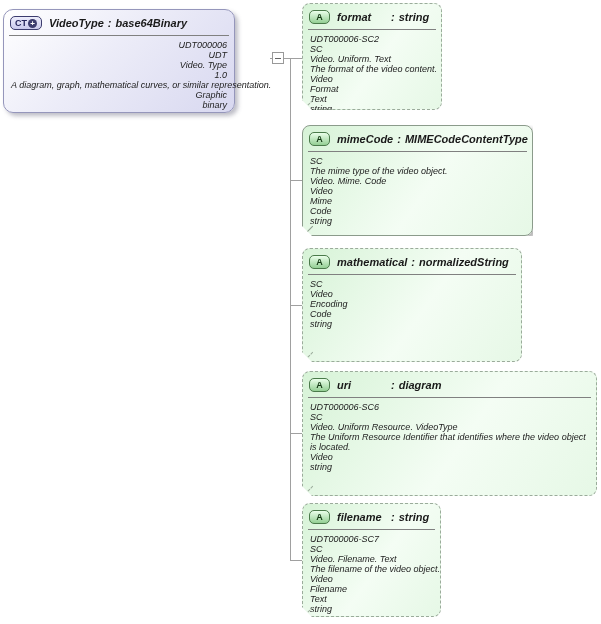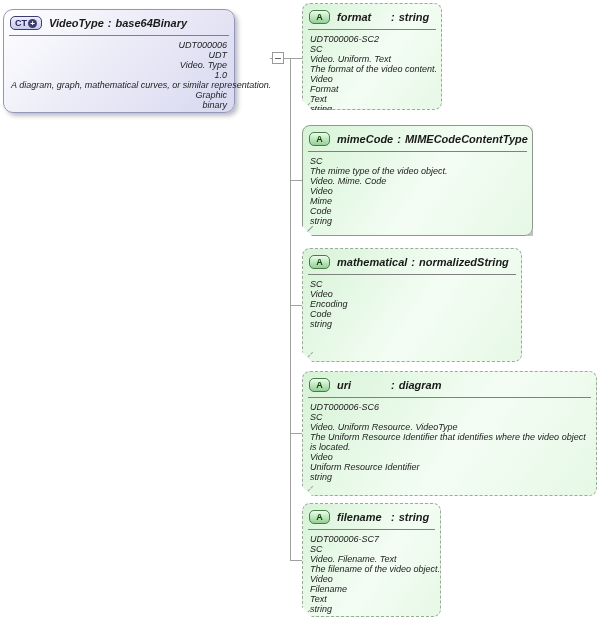--- a/index.html
+++ b/index.html
@@ -204,21 +204,20 @@
         <span>diagram</span>
       </span>
     </div>
     <div class="sep"></div>
     <div class="body">
       <div class="ln">UDT000006-SC6</div>
       <div class="ln">SC</div>
       <div class="ln">Video. Uniform Resource. VideoType</div>
       <div class="ln wrap">The Uniform Resource Identifier that identifies where the video object is located.</div>
       <div class="ln">Video</div>
-      <div class="ln">Uniform Resource Identifier</div>
       <div class="ln">string</div>
     </div>
   </div>
 
   <div class="node attr-box dashed" style="left:302px;top:503px;width:139px;height:114px;">
     <div class="chamfer-line"></div>
     <div class="hd">
       <span class="badge badge-a">A</span>
       <span class="ttl">
         <span class="attr-name">filename</span>

